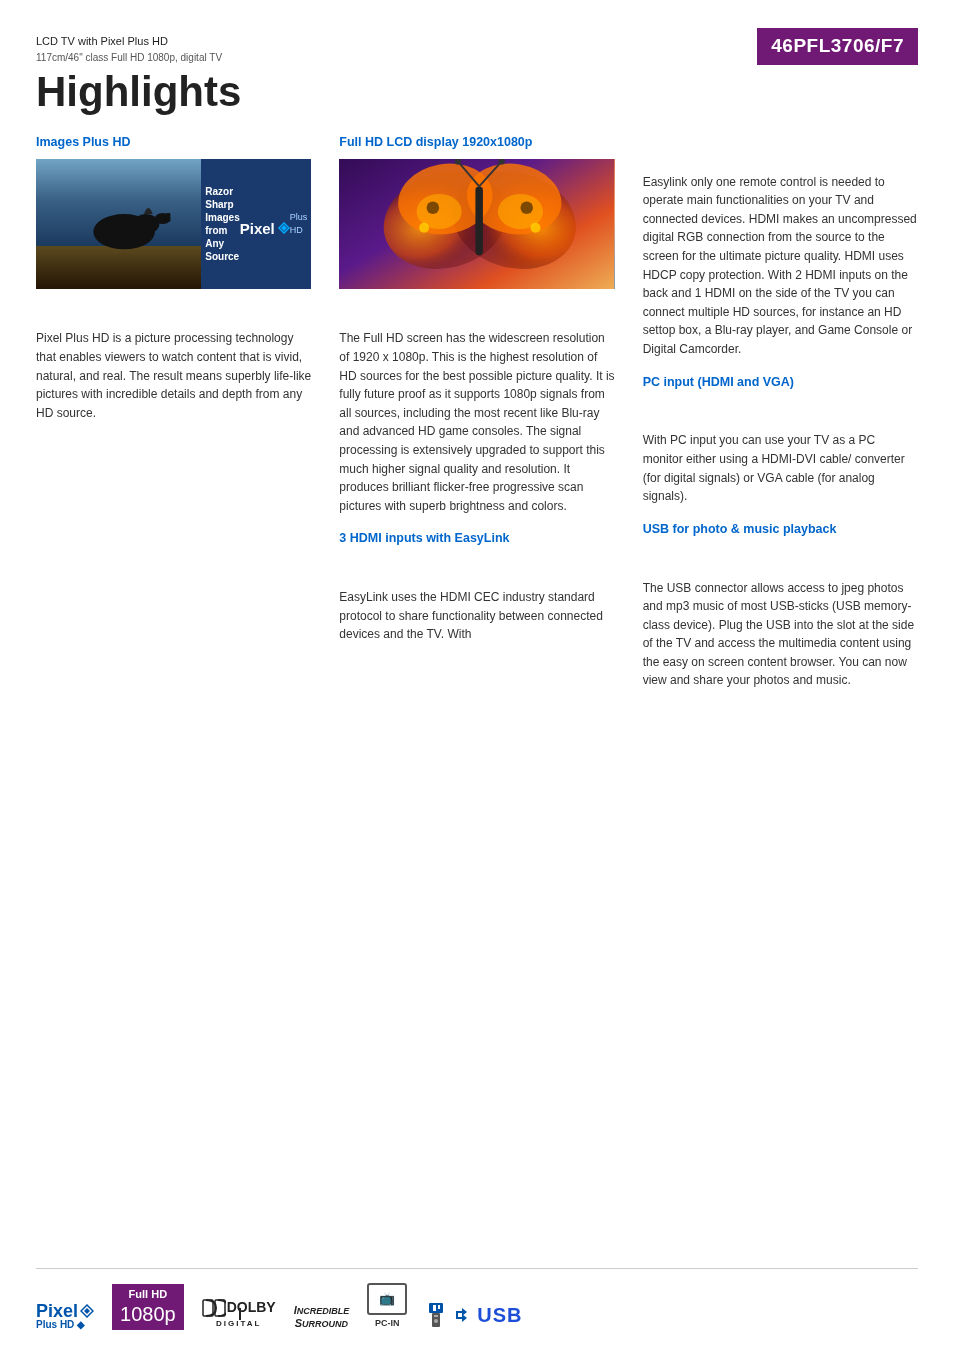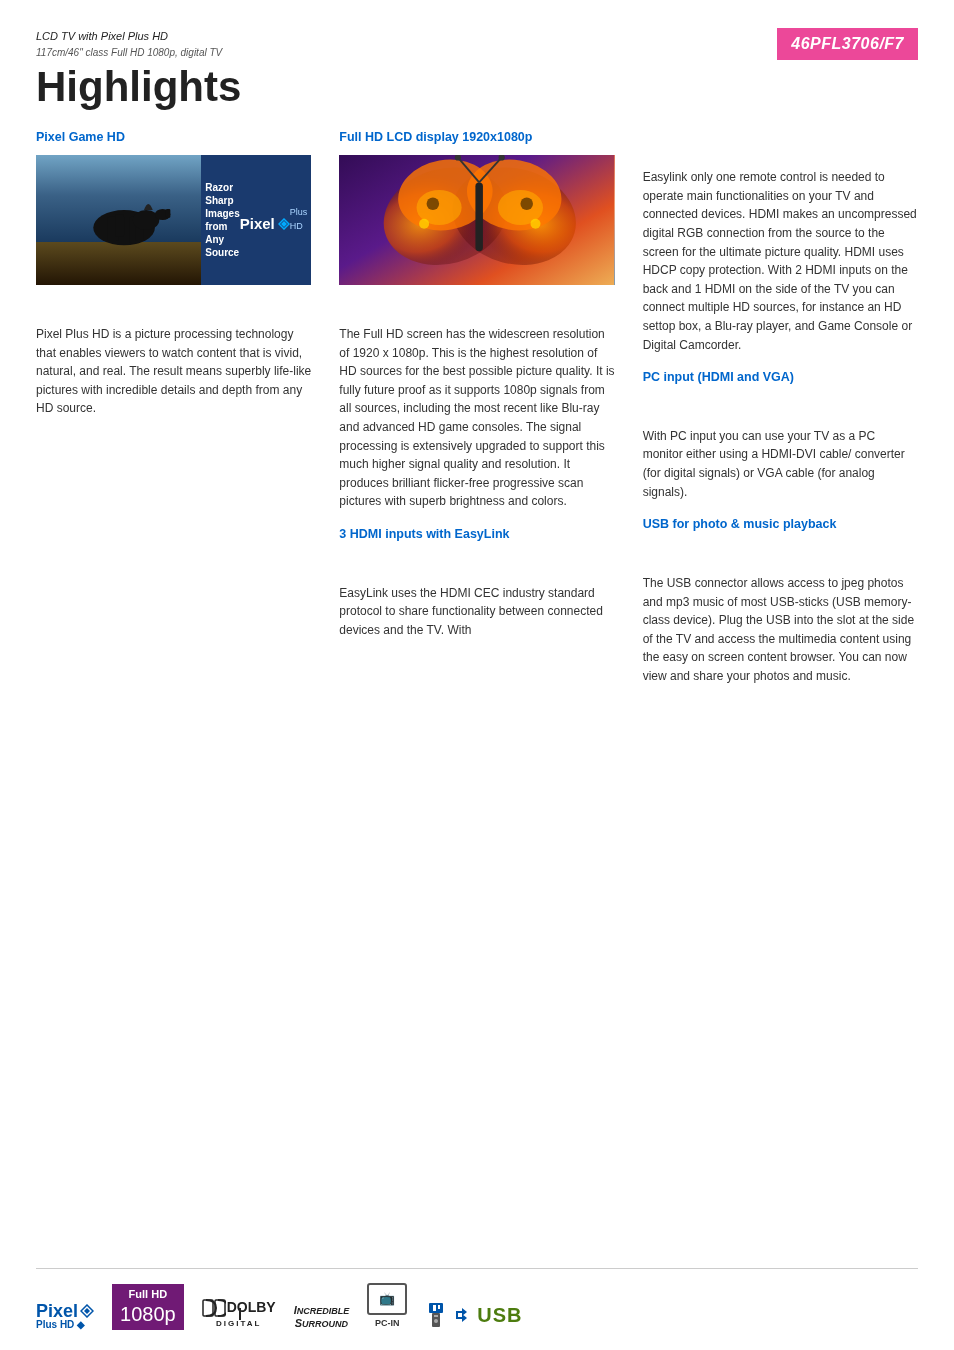--- a/index.html
+++ b/index.html
@@ -14,38 +14,37 @@
     }
     .page {
       width: 954px;
       min-height: 1350px;
       padding: 28px 36px 20px 36px;
       position: relative;
     }
     .header {
       display: flex;
       justify-content: space-between;
-      align-items: center;
+      align-items: flex-end;
       margin-bottom: 4px;
-      font-style: italic;
     }
     .header-left {}
     .product-title {
       font-size: 11px;
       color: #222;
       font-weight: normal;
     }
     .product-subtitle {
       font-size: 10px;
       color: #555;
     }
     .model-badge {
-      background: #ec4899;
+      background: #701a75;
       color: #fff;
-      font-size: 16px;
+      font-size: 19px;
       font-weight: bold;
       padding: 4px 14px;
       letter-spacing: 0.5px;
     }
     .highlights-title {
       font-size: 42px;
       font-weight: bold;
       color: #222;
       margin-bottom: 18px;
       font-family: Arial, Helvetica, sans-serif;
@@ -141,21 +140,21 @@
       <div class="product-subtitle">117cm/46" class Full HD 1080p, digital TV</div>
     </div>
     <div class="model-badge">46PFL3706/F7</div>
   </div>
 
   <div class="highlights-title">Highlights</div>
 
   <div class="content-grid">
 
     <div class="col">
-      <div class="section-title">Pixel Game HD</div>
+      <div class="section-title">Images Plus HD</div>
 
       <div class="highlight-img-placeholder">
         <div class="img-left-half">
           
           <svg width="100%" height="100%" viewBox="0 0 150 130" preserveAspectRatio="xMidYMid slice" xmlns="http://www.w3.org/2000/svg">
             <defs>
               <linearGradient id="sky" x1="0" y1="0" x2="0" y2="1">
                 <stop offset="0%" stop-color="#7aafcf"></stop>
                 <stop offset="50%" stop-color="#3a6186"></stop>
                 <stop offset="100%" stop-color="#1a3a5e"></stop>
@@ -322,19 +321,19 @@
             <rect x="8" y="4" width="3" height="6" fill="#fff"></rect>
             <rect x="13" y="4" width="2" height="4" fill="#fff"></rect>
             <rect x="7" y="12" width="8" height="14" rx="1" fill="#555"></rect>
             <rect x="9" y="14" width="4" height="2" fill="#aaa"></rect>
             <circle cx="11" cy="20" r="2" fill="#aaa"></circle>
           </svg>
         </div>
         <svg width="18" height="18" viewBox="0 0 18 18">
           <path d="M9 2 L14 6 L9 10 L9 7 L5 7 L5 11 L9 11 L9 8 L14 12 L9 16 L9 13 L3 13 L3 5 L9 5 Z" fill="#0055aa"></path>
         </svg>
-        <span style="font-size:20px; font-weight:bold; color:#4d7c0f; letter-spacing:1px;">USB</span>
+        <span style="font-size:20px; font-weight:bold; color:#1d4ed8; letter-spacing:1px;">USB</span>
       </div>
     </div>
 
   </div>
 
 </div>
 
 </body></html>

